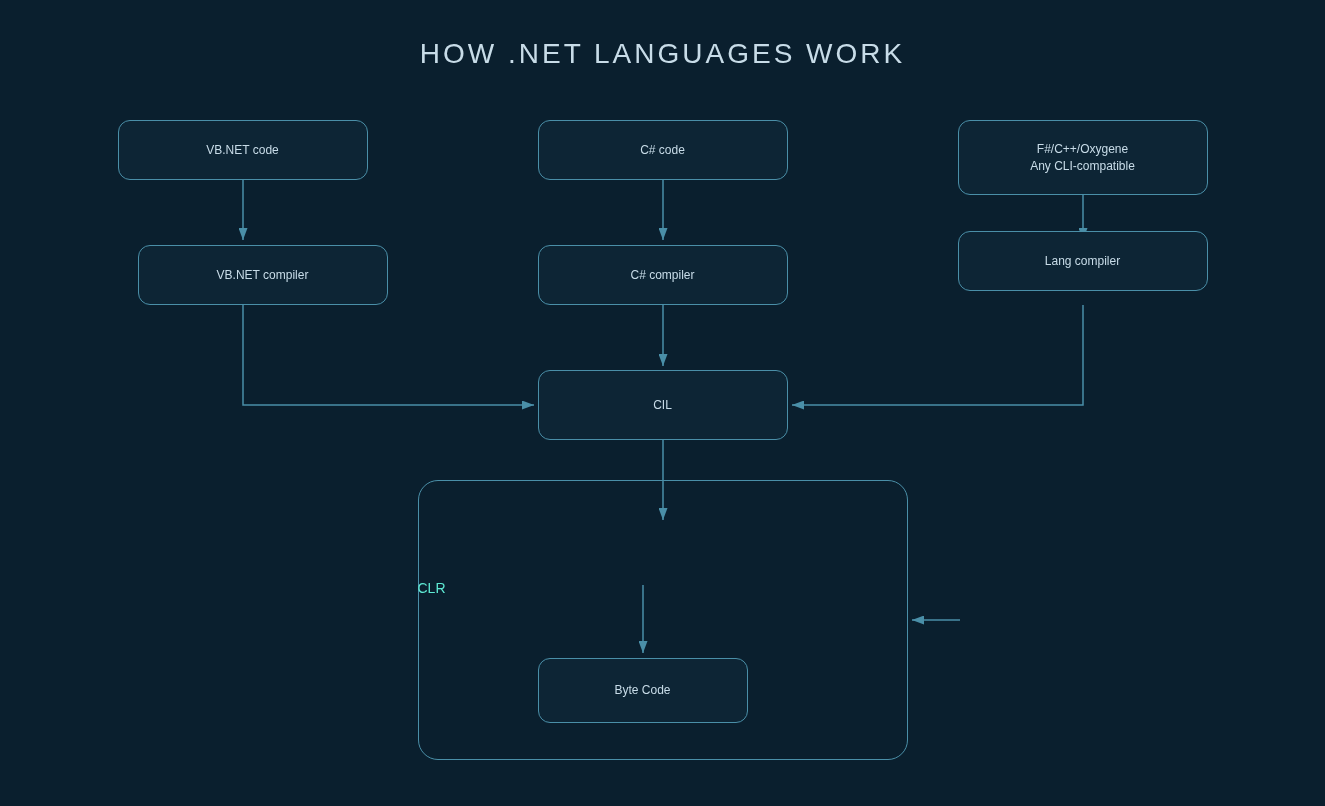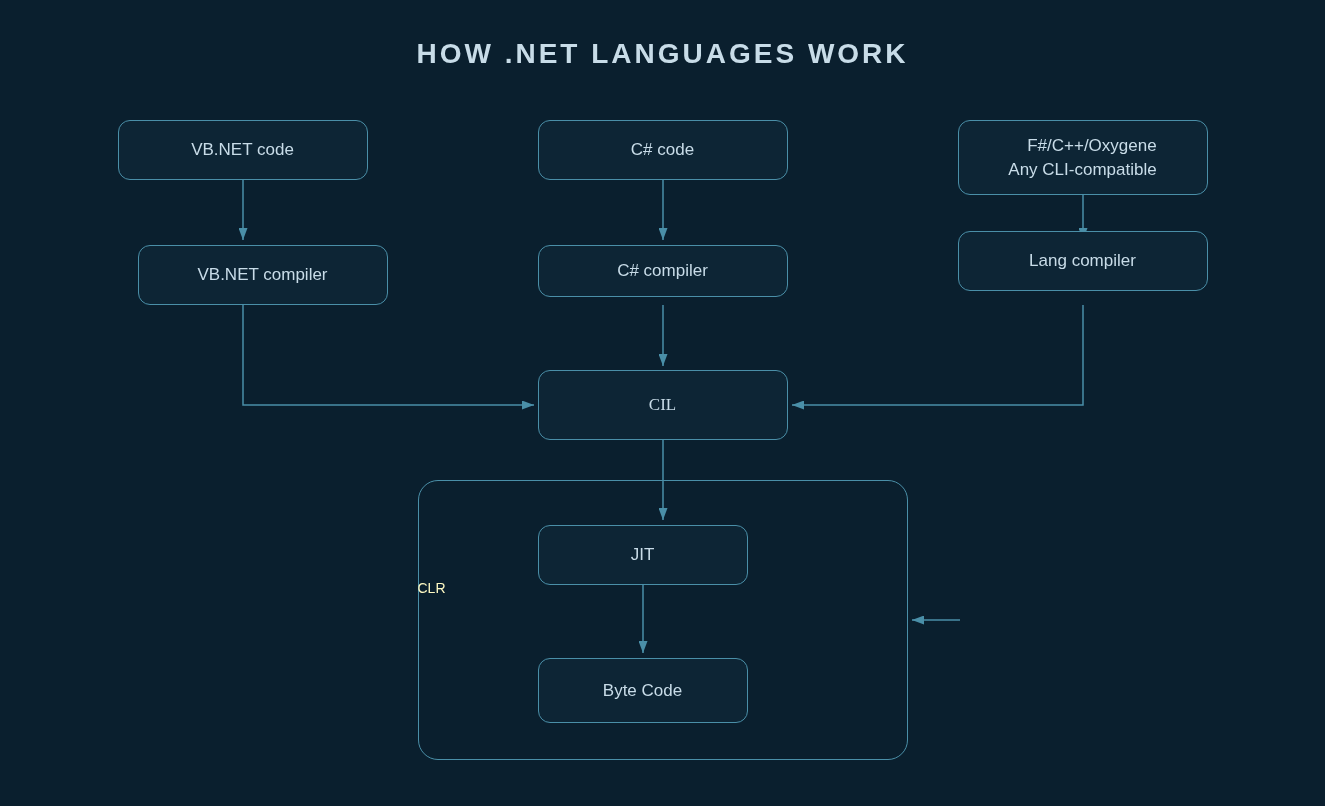--- a/index.html
+++ b/index.html
@@ -13,43 +13,43 @@
       display: flex;
       flex-direction: column;
       align-items: center;
       justify-content: flex-start;
       overflow: hidden;
     }
 
     .main-title {
       margin-top: 38px;
       font-size: 28px;
-      font-weight: 700;
+      font-weight: 400;
       letter-spacing: 3px;
       color: #c8dce8;
       text-align: center;
     }
 
     .diagram-container {
       position: relative;
       width: 1200px;
       height: 700px;
       margin-top: 20px;
     }
 
     .box {
       position: absolute;
       border: 1.5px solid #4a8fa8;
       border-radius: 12px;
       background-color: #0d2535;
       display: flex;
       align-items: center;
       justify-content: center;
-      text-align: right;
-      font-size: 17px;
+      text-align: center;
+      font-size: 12px;
       color: #c8dce8;
       line-height: 1.4;
     }
 
     
     .vbnet-code {
       left: 55px; top: 30px;
       width: 250px; height: 60px;
     }
     .csharp-code {
@@ -61,47 +61,47 @@
       width: 250px; height: 75px;
     }
 
     
     .vbnet-compiler {
       left: 55px; top: 155px;
       width: 250px; height: 60px; margin-left: 20px;
     }
     .csharp-compiler {
       left: 475px; top: 155px;
-      width: 250px; height: 52px;
+      width: 250px; height: 60px;
     }
     .lang-compiler {
       left: 895px; top: 141px;
       width: 250px; height: 60px;
     }
 
     
     .cil-box {
       left: 475px; top: 280px;
-      width: 250px; height: 70px; font-family: Liberation Serif, serif;
+      width: 250px; height: 70px;
     }
 
     
     .clr-container {
       position: absolute;
       left: 355px; top: 390px;
       width: 490px; height: 280px;
       border: 1.5px solid #4a8fa8;
       border-radius: 20px;
       background-color: transparent;
     }
     .clr-label {
       position: absolute;
       left: 355px; top: 490px;
       font-size: 14px;
-      color: #fef9c3;
+      color: #5eead4;
     }
 
     
     .jit-box {
       left: 475px; top: 435px;
       width: 210px; height: 60px;
     }
 
     
     .bytecode-box {
@@ -176,18 +176,17 @@
 
   <div class="box vbnet-compiler">VB.NET compiler</div>
   <div class="box csharp-compiler">C# compiler</div>
   <div class="box lang-compiler">Lang compiler</div>
 
   <div class="box cil-box">CIL</div>
 
   <div class="clr-container"></div>
   <span class="clr-label">CLR</span>
 
-  <div class="box jit-box">JIT</div>
 
   <div class="box bytecode-box">Byte Code</div>
 
 
 </div>
 
 </body></html>

